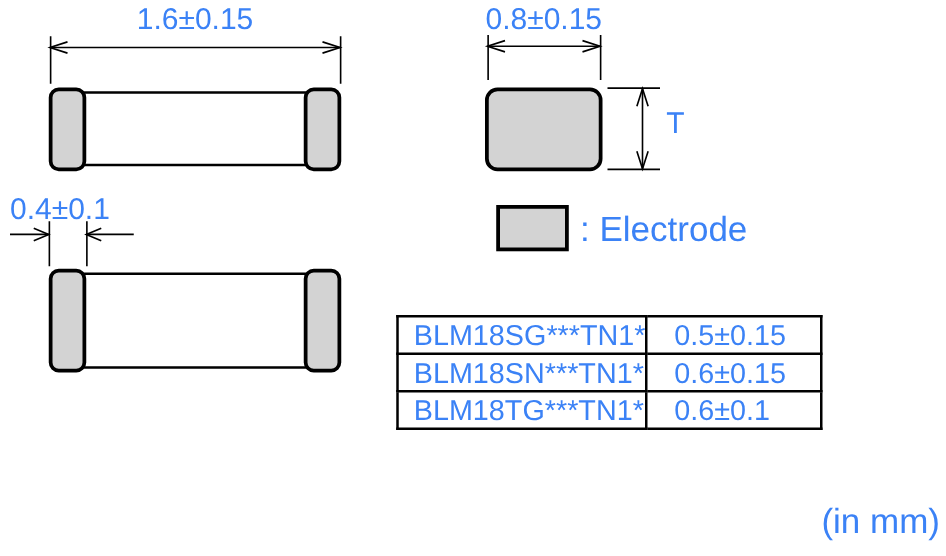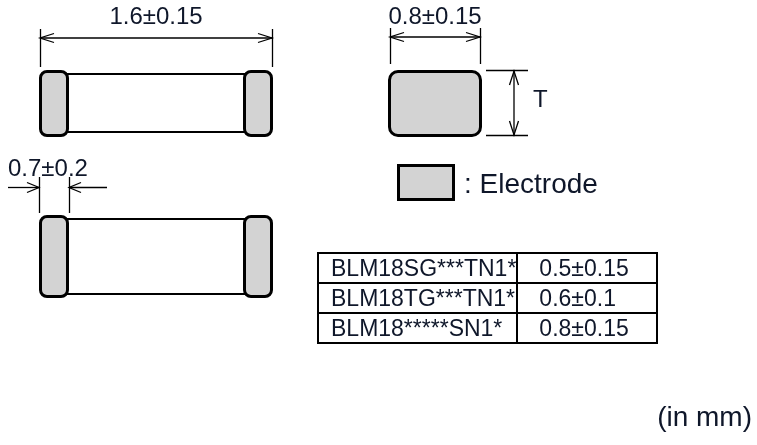--- a/index.html
+++ b/index.html
@@ -1,18 +1,18 @@
 <!DOCTYPE html>
 <html><head>
 <meta charset="utf-8">
 <style>
   html,body{margin:0;padding:0;background:#fff;}
   .canvas{
     position:relative;width:757px;height:445px;background:#ffffff;
-    font-family:"Liberation Sans", sans-serif;color:#0f172a;overflow:hidden;
+    font-family:"Liberation Sans", sans-serif;color:#3b82f6;overflow:hidden;
   }
   .dim-label{position:absolute;font-size:24px;line-height:1.05;white-space:nowrap;}
   .center{text-align:center;}
 
   
   .chip-view{position:absolute;}
   .chip-body{
     position:absolute;left:14px;right:14px;top:3px;bottom:4px;
     background:#ffffff;border-top:2px solid #000;border-bottom:2px solid #000;
   }
@@ -55,21 +55,21 @@
 
   .units-note{position:absolute;left:638px;top:401px;width:114px;text-align:right;font-size:28px;}
 </style>
 </head>
 <body>
 
 <div class="canvas">
 
   <div class="dim-label center" style="left:40px;top:3px;width:232px;">1.6±0.15</div>
   <div class="dim-label center" style="left:368px;top:3px;width:134px;">0.8±0.15</div>
-  <div class="dim-label" style="left:8px;top:155px;">0.7±0.2</div>
+  <div class="dim-label" style="left:8px;top:155px;">0.4±0.1</div>
   <div class="dim-label" style="left:533px;top:86px;">T</div>
 
   <div class="chip-view" style="left:39px;top:70px;width:234px;height:67px;">
     <div class="chip-body"></div>
     <div class="electrode left"></div>
     <div class="electrode right"></div>
   </div>
 
   <div class="chip-view tall" style="left:39px;top:215px;width:234px;height:83px;">
     <div class="chip-body"></div>
@@ -118,25 +118,25 @@
     </g>
   </svg>
 
   <table class="tt">
     <tbody>
       <tr>
         <td class="part-cell">BLM18SG***TN1*</td>
         <td class="value-cell">0.5±0.15</td>
       </tr>
       <tr>
+        <td class="part-cell">BLM18SN***TN1*</td>
+        <td class="value-cell">0.6±0.15</td>
+      </tr>
+      <tr>
         <td class="part-cell">BLM18TG***TN1*</td>
         <td class="value-cell">0.6±0.1</td>
-      </tr>
-      <tr>
-        <td class="part-cell">BLM18*****SN1*</td>
-        <td class="value-cell">0.8±0.15</td>
       </tr>
     </tbody>
   </table>
 
   <div class="units-note">(in mm)</div>
 
 </div>
 
 </body></html>

